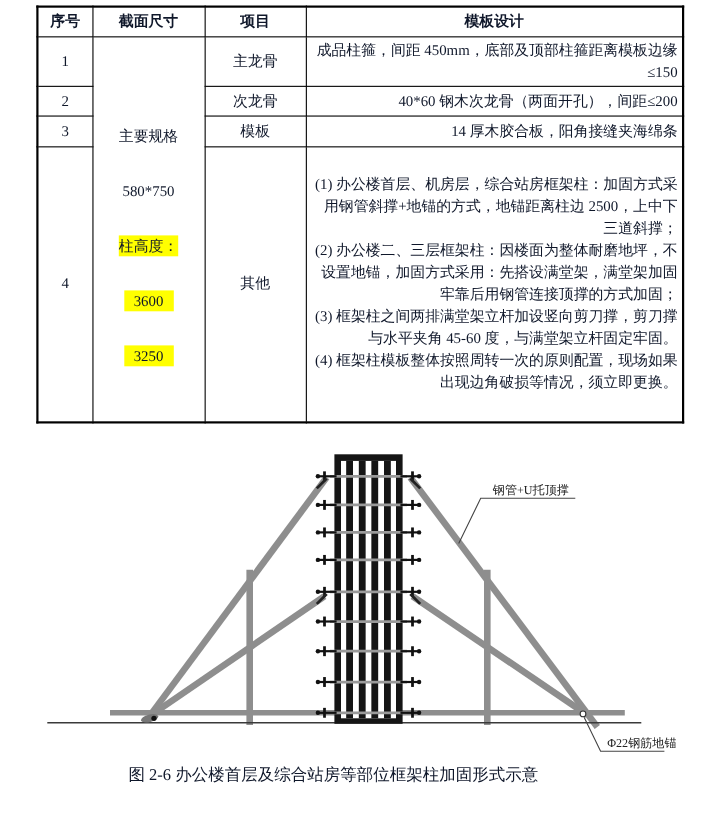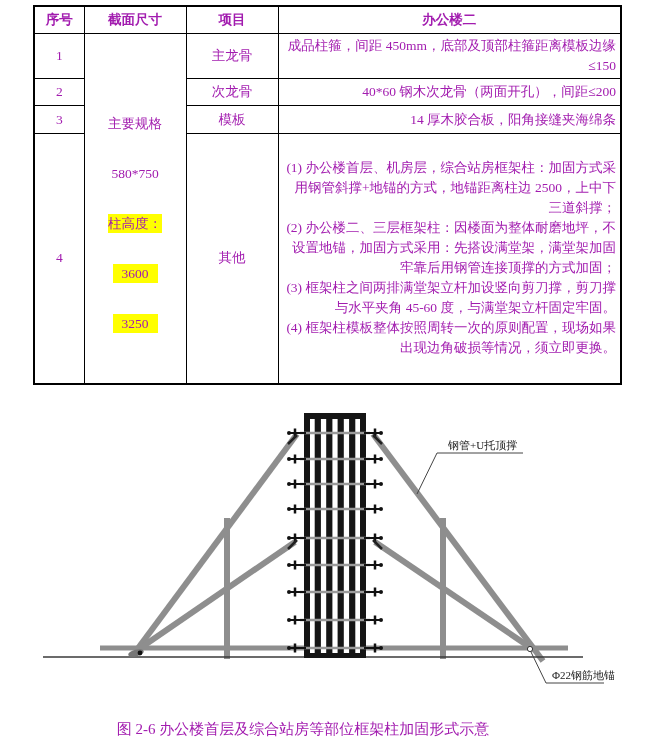--- a/index.html
+++ b/index.html
@@ -1,18 +1,18 @@
 <!DOCTYPE html>
 <html><head>
 <meta charset="utf-8">
 <style>
   html,body{margin:0;padding:0;background:#fff;}
   .page{
     position:relative;width:655px;height:743px;background:#ffffff;overflow:hidden;
-    font-family:"Liberation Serif","DejaVu Serif",serif;color:#a21caf;
+    font-family:"Liberation Serif","DejaVu Serif",serif;color:#0f172a;
   }
   
   table.spec{
     position:absolute;left:33px;top:5px;
     border-collapse:collapse;table-layout:fixed;width:587px;
     border:2px solid #000;
   }
   table.spec th,table.spec td{
     border:1px solid #000;
     font-size:13.5px;line-height:20px;
@@ -22,21 +22,21 @@
   table.spec th{font-weight:bold;text-align:center;padding:3px 2px;}
   td.c{text-align:center;}
   td.design{text-align:right;padding:2px 6px;}
   td.design p{margin:0;}
   td.sect{text-align:center;}
   td.sect div{line-height:19px;margin-top:31px;}
   .hl{background:#ffff00;display:inline-block;}
   .hl.num{padding:0 9px;}
   
   .subheading{position:absolute;left:72px;top:382px;font-size:14.5px;}
-  .caption{position:absolute;left:0;top:720px;width:606px;text-align:center;font-size:15px;}
+  .caption{position:absolute;left:0;top:695px;width:606px;text-align:center;font-size:15px;}
   
   svg.diagram{position:absolute;left:0;top:0;}
   svg text{font-family:"Liberation Serif","DejaVu Serif",serif;}
 </style>
 </head>
 <body>
 
 <div class="page">
 
   <table class="spec">
@@ -44,21 +44,21 @@
       <col style="width:50px">
         <col style="width:102px">
         <col style="width:92px">
         <col style="width:343px">
     </colgroup>
     <thead>
       <tr style="height:27px">
         <th>序号</th>
         <th>截面尺寸</th>
         <th>项目</th>
-        <th>办公楼二</th>
+        <th>模板设计</th>
       </tr>
     </thead>
     <tbody>
       <tr style="height:41px">
         <td class="c">1</td>
         <td class="sect" rowspan="4">
           <div>主要规格</div>
           <div>580*750</div>
           <div><span class="hl">柱高度：</span></div>
           <div><span class="hl num">3600</span></div>

